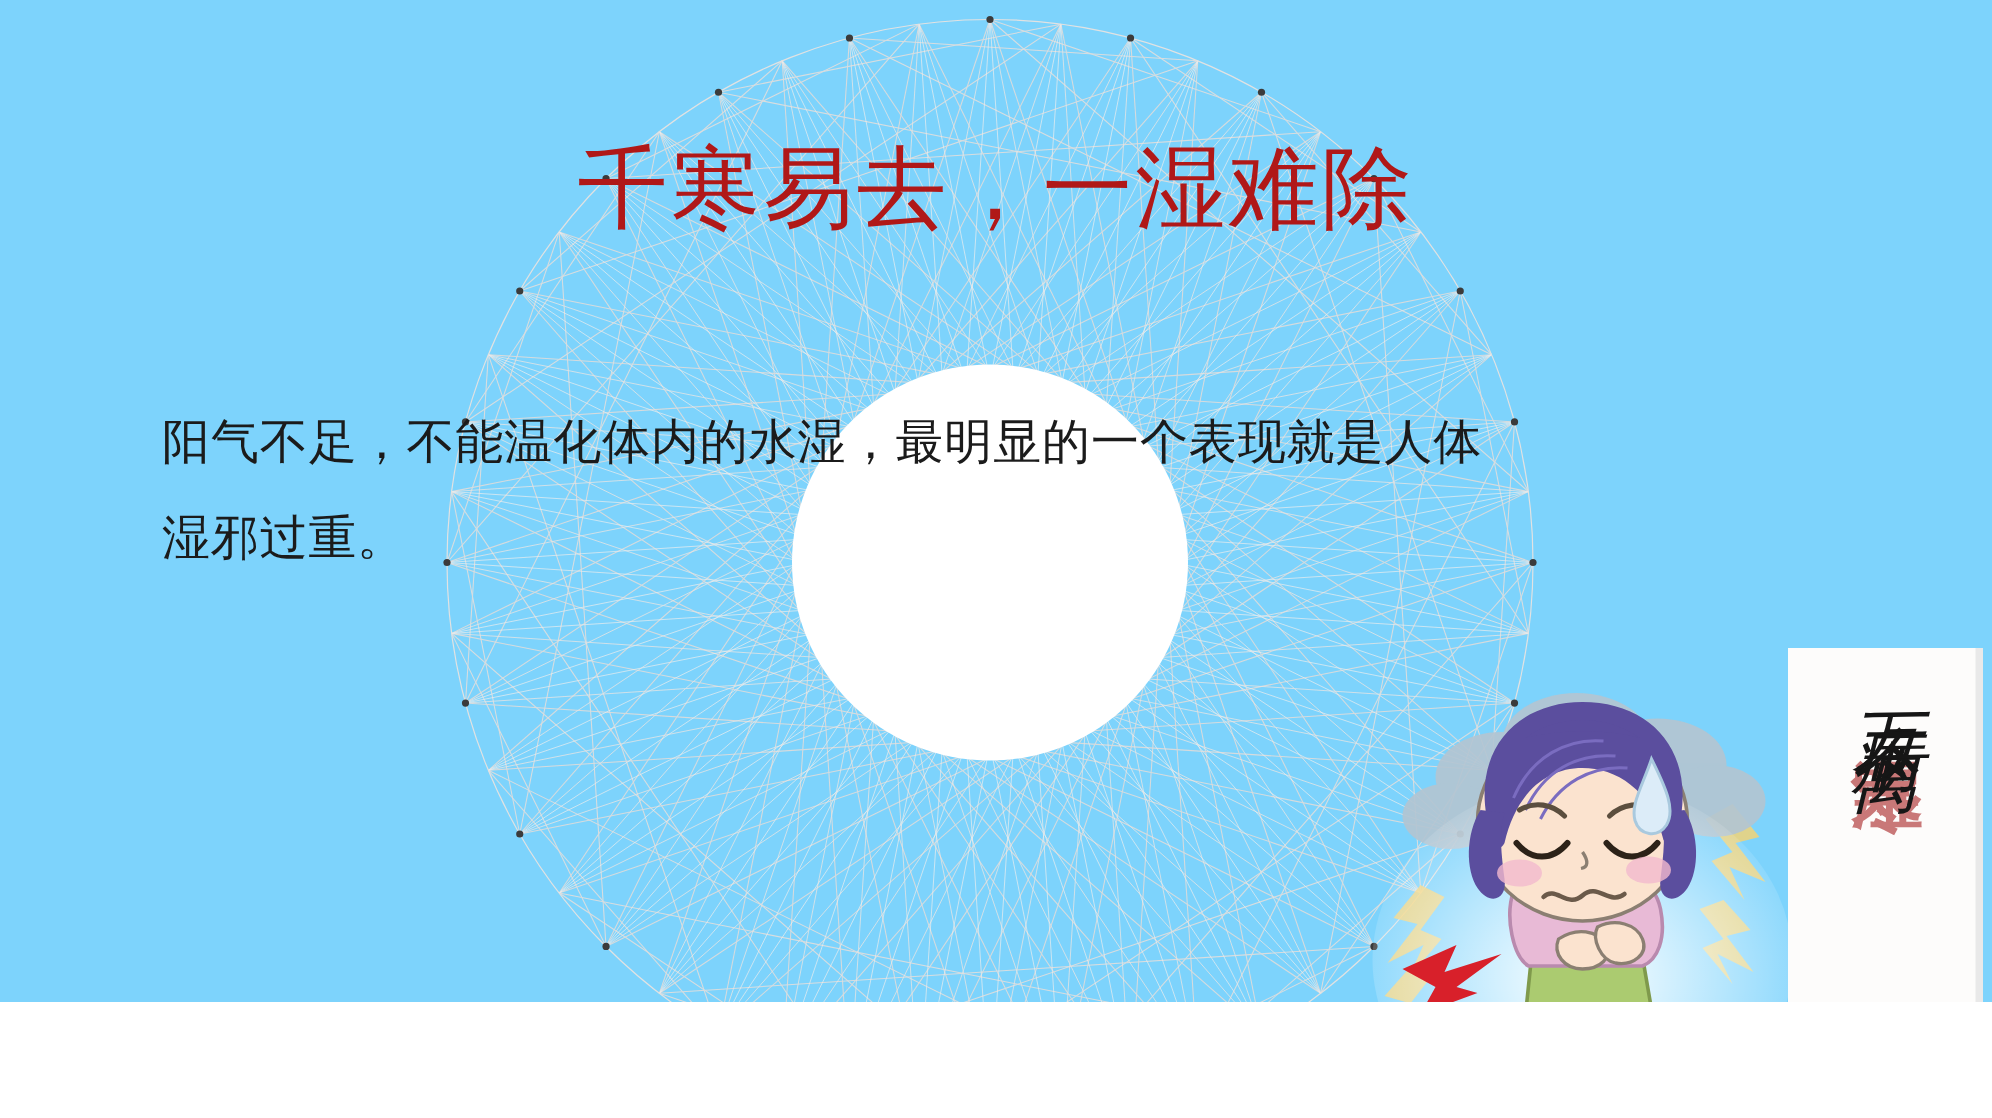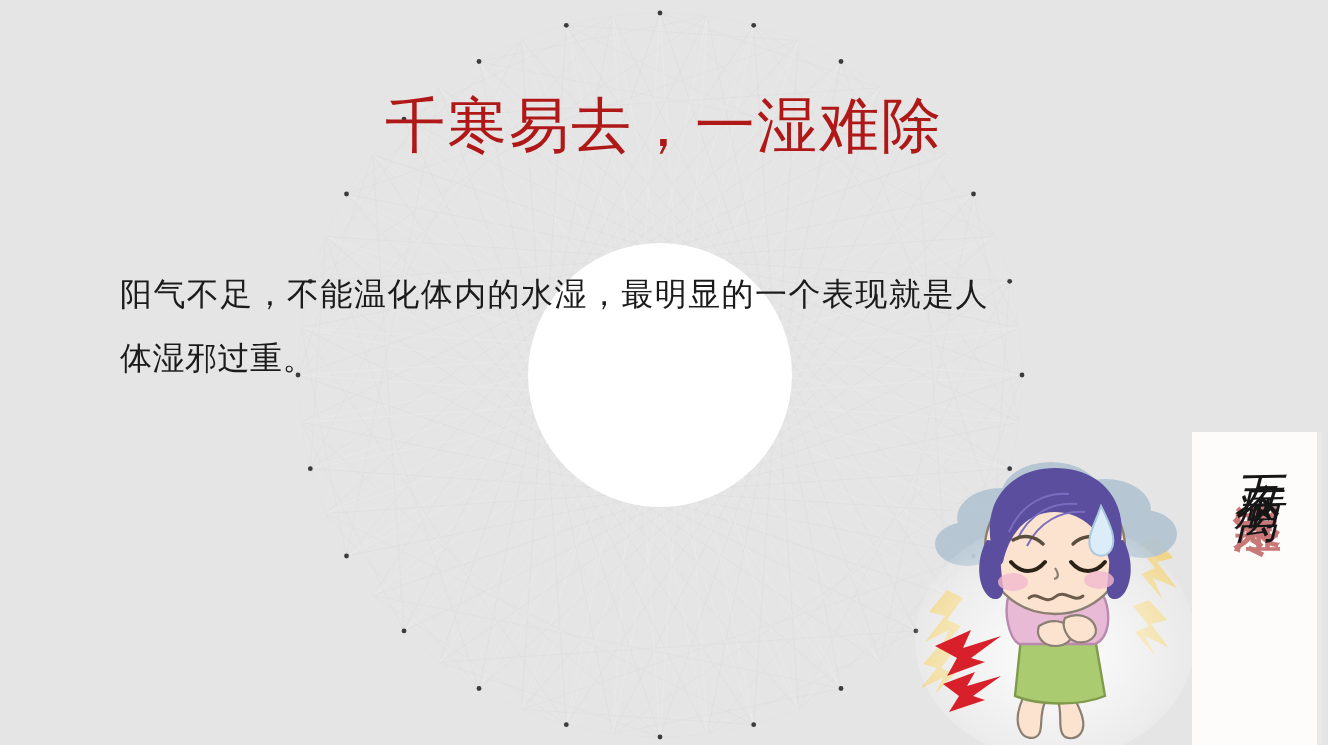--- a/index.html
+++ b/index.html
@@ -10,22 +10,22 @@
   body {
     width: 1328px;
     height: 745px;
     overflow: hidden;
     font-family: "Liberation Serif", "DejaVu Serif", serif;
   }
 
   #slide {
     position: relative;
     width: 1328px;
-    height: 745px;
-    background: #e5e5e5;
+    height: 668px;
+    background: #7dd3fc;
     overflow: hidden;
   }
 
   
   #bg-pattern {
     position: absolute;
     left: 0;
     top: 0;
     width: 1328px;
     height: 745px;
@@ -60,21 +60,21 @@
   }
   .para {
     font-family: "Liberation Serif", "DejaVu Serif", serif;
     font-size: 32px;
     line-height: 64px;
     color: #1b1b1b;
     letter-spacing: 0.5px;
     text-align: justify;
     margin: 0;
   }
-  #para-1 { margin-bottom: 12px; margin-left: 12px; }
+  #para-1 { margin-bottom: 12px; }
   #para-2 { }
 
   
   #calligraphy {
     position: absolute;
     right: 6px;
     top: 432px;
     width: 130px;
     height: 313px;
     z-index: 6;

